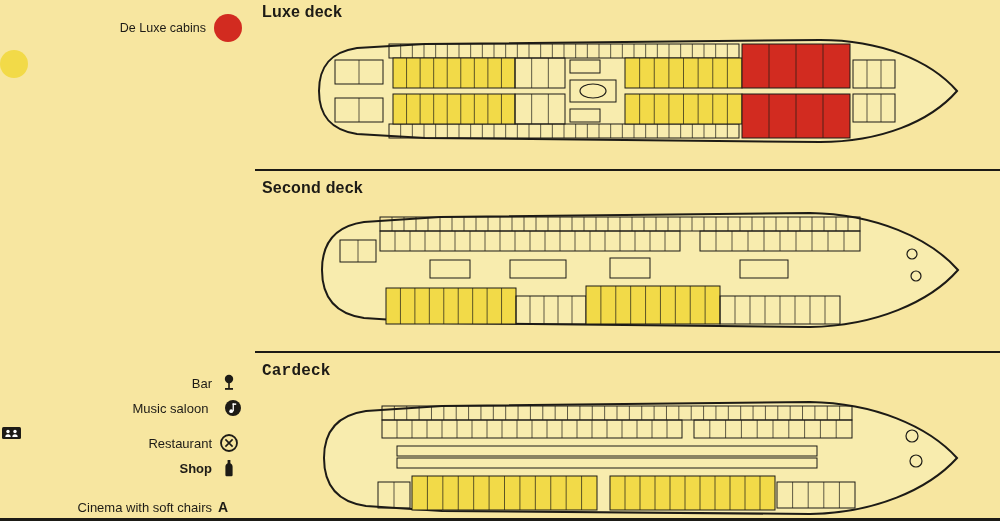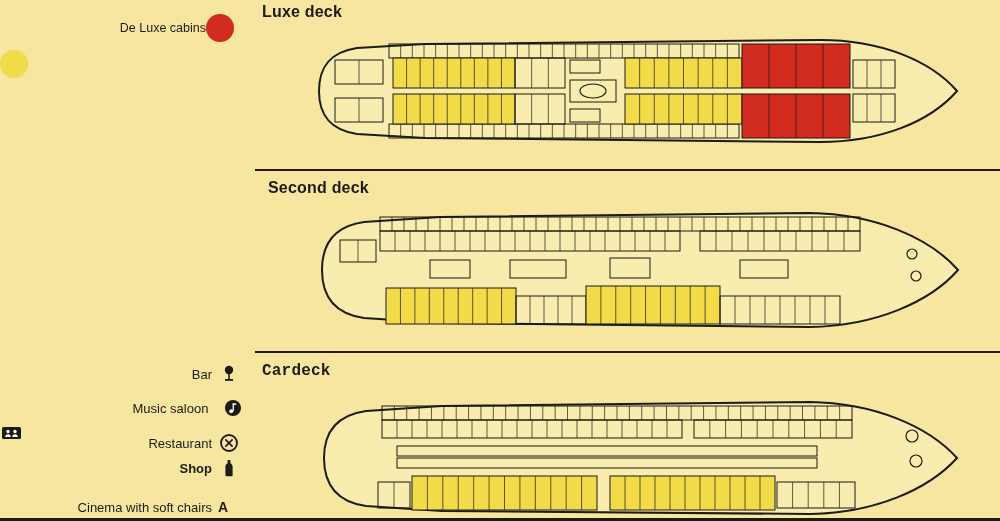--- a/index.html
+++ b/index.html
@@ -5,21 +5,21 @@
   html,body{margin:0;padding:0;}
   .page{
     position:relative;width:1000px;height:521px;overflow:hidden;
     background:#f7e6a0;
     font-family:"Liberation Sans", sans-serif;
     color:#1d1b16;
   }
   
   .cabin-legend{position:absolute;left:0;top:6px;width:250px;}
   .cabin-legend-row{position:absolute;left:0;display:flex;align-items:center;width:250px;}
-  .cabin-legend-row .lbl{width:206px;text-align:right;font-size:12.5px;}
+  .cabin-legend-row .lbl{width:206px;text-align:right;font-size:12.5px;padding-right:8px;}
   .legend-circle{width:28px;height:28px;border-radius:50%;display:inline-block;}
   
   .deck-title{position:absolute;font-size:16px;font-weight:bold;letter-spacing:.2px;}
   .deck-svg{position:absolute;}
   .divider{position:absolute;background:#1d1b16;}
   
   .facility-row{position:absolute;left:0;width:246px;display:flex;align-items:center;height:24px;}
   .facility-row .lbl{width:212px;text-align:right;font-size:13px;padding-right:6px;}
   .facility-row .ico{width:24px;height:22px;display:flex;align-items:center;justify-content:flex-start;}
   .marker-a{font-weight:bold;font-size:14px;}
@@ -163,21 +163,21 @@
         <line x1="54" y1="68" x2="54" y2="92" stroke="#1d1b16" stroke-width="0.7"></line>
         <rect x="265" y="30" width="30" height="13" fill="none" stroke="#1d1b16" stroke-width="1"></rect>
         <rect x="265" y="50" width="46" height="22" fill="none" stroke="#1d1b16" stroke-width="1"></rect>
         <rect x="265" y="79" width="30" height="13" fill="none" stroke="#1d1b16" stroke-width="1"></rect>
         <ellipse cx="288" cy="61" rx="13" ry="7" fill="none" stroke="#1d1b16" stroke-width="1.2"></ellipse>
       </g>
   </svg>
 
   <div class="divider" style="left:255px;top:169px;width:745px;height:2px;"></div>
 
-  <div class="deck-title" style="left:268px;top:179px;text-align:right;">Second deck</div>
+  <div class="deck-title" style="left:262px;top:179px;text-align:right;">Second deck</div>
   <svg class="deck-svg" style="left:310px;top:200px;" width="655" height="140" viewBox="0 0 655 140">
     <path d="M12,70 C12,42 26,26 54,22 L130,17 L500,13 C565,14 620,38 648,70 C620,102 565,126 500,127 L130,123 L54,118 C26,114 12,98 12,70 Z" stroke="#1d1b16" stroke-width="2" fill="#f8ecae"></path>
     <g>
         <rect x="70" y="17" width="480" height="14" fill="none" stroke="#1d1b16" stroke-width="1"></rect>
         <line x1="82" y1="17" x2="82" y2="31" stroke="#1d1b16" stroke-width="0.7"></line>
         <line x1="94" y1="17" x2="94" y2="31" stroke="#1d1b16" stroke-width="0.7"></line>
         <line x1="106" y1="17" x2="106" y2="31" stroke="#1d1b16" stroke-width="0.7"></line>
         <line x1="118" y1="17" x2="118" y2="31" stroke="#1d1b16" stroke-width="0.7"></line>
         <line x1="130" y1="17" x2="130" y2="31" stroke="#1d1b16" stroke-width="0.7"></line>
         <line x1="142" y1="17" x2="142" y2="31" stroke="#1d1b16" stroke-width="0.7"></line>
@@ -391,21 +391,21 @@
         <line x1="511.8" y1="92" x2="511.8" y2="118" stroke="#1d1b16" stroke-width="0.7"></line>
         <line x1="527.4" y1="92" x2="527.4" y2="118" stroke="#1d1b16" stroke-width="0.7"></line>
         <rect x="85" y="56" width="420" height="10" fill="none" stroke="#1d1b16" stroke-width="1"></rect>
         <rect x="85" y="68" width="420" height="10" fill="none" stroke="#1d1b16" stroke-width="1"></rect>
         <circle cx="600" cy="46" r="6" fill="none" stroke="#1d1b16" stroke-width="1.2"></circle>
         <circle cx="604" cy="71" r="6" fill="none" stroke="#1d1b16" stroke-width="1.2"></circle>
       </g>
   </svg>
 
   <div>
-    <div class="facility-row" style="top:362px;">
+    <div class="facility-row" style="top:371px;">
       <span class="lbl">Bar</span>
       <span class="ico">
         <svg width="22" height="22" viewBox="0 0 22 22">
           <circle cx="11" cy="7" r="4.2" fill="#1d1b16"></circle>
           <rect x="10.2" y="10" width="1.6" height="6" fill="#1d1b16"></rect>
           <rect x="7" y="16" width="8" height="1.8" fill="#1d1b16"></rect>
         </svg>
       </span>
     </div>
     <div class="facility-row" style="top:396px;gap:8px;">

